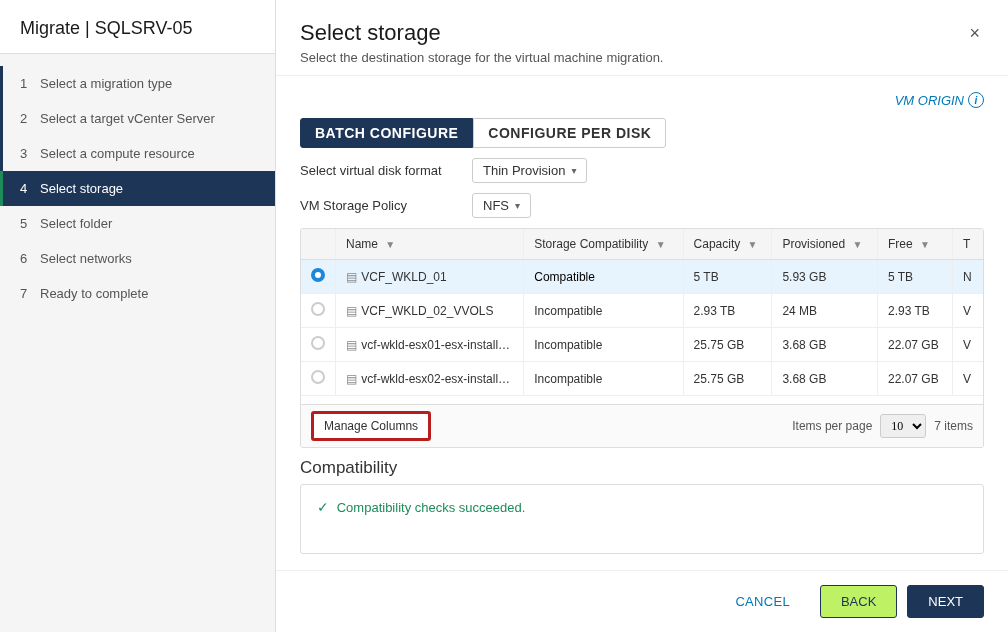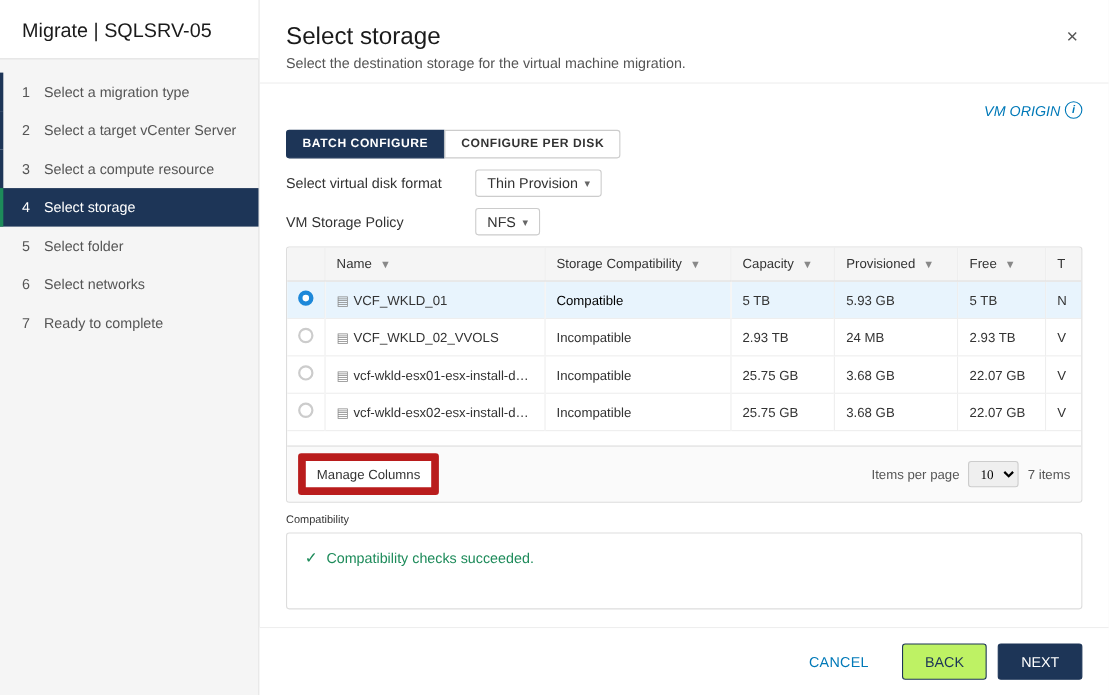--- a/index.html
+++ b/index.html
@@ -1,19 +1,19 @@
 <!DOCTYPE html>
 <html><head>
   <meta charset="utf-8">
   <style>
     * { box-sizing: border-box; margin: 0; padding: 0; }
     body { font-family: -apple-system, BlinkMacSystemFont, 'Segoe UI', Arial, sans-serif; font-size: 13px; background: #f5f5f5; display: flex; height: 632px; width: 1008px; overflow: hidden; }
 
     
-    .sidebar { width: 236px; background: #f5f5f5; border-right: 1px solid #ddd; display: flex; flex-direction: column; padding: 0; }
+    .sidebar { width: 276px; background: #f5f5f5; border-right: 1px solid #ddd; display: flex; flex-direction: column; padding: 0; }
     .sidebar-title { padding: 18px 20px 14px; font-size: 18px; font-weight: 300; color: #1a1a1a; border-bottom: 1px solid #ddd; background: #fff; }
     .sidebar-steps { padding: 12px 0; flex: 1; }
     .step-item { display: flex; align-items: center; padding: 10px 20px; cursor: pointer; color: #555; font-size: 13px; gap: 8px; }
     .step-item.active { background: #1d3557; color: #fff; font-weight: 500; }
     .step-item .step-num { font-weight: 400; min-width: 12px; }
     .step-item .step-label { }
     .step-item.has-bar { border-left: 3px solid #1d3557; margin-left: 0; padding-left: 17px; }
     .step-item.active { border-left: 3px solid #1d8b5a; padding-left: 17px; }
 
     
@@ -23,21 +23,21 @@
     .dialog-subtitle { font-size: 13px; color: #555; margin-top: 4px; }
     .close-btn { background: none; border: none; font-size: 18px; cursor: pointer; color: #555; line-height: 1; padding: 4px; }
 
     .dialog-body { flex: 1; padding: 16px 24px; overflow: hidden; display: flex; flex-direction: column; gap: 10px; }
 
     .vm-origin-row { display: flex; justify-content: flex-end; align-items: center; gap: 4px; font-style: italic; }
     .vm-origin-link { color: #0079b8; font-size: 13px; text-decoration: none; cursor: pointer; font-weight: 500; }
     .info-icon { width: 16px; height: 16px; border-radius: 50%; border: 1.5px solid #0079b8; display: inline-flex; align-items: center; justify-content: center; font-size: 10px; color: #0079b8; font-weight: bold; cursor: pointer; }
 
     .tab-row { display: flex; gap: 0; }
-    .tab-btn { padding: 6px 14px; border: 1px solid #ccc; font-size: 11px; font-weight: 600; cursor: pointer; letter-spacing: 0.5px; }
+    .tab-btn { padding: 6px 14px; border: 1px solid #ccc; font-size: 14px; font-weight: 600; cursor: pointer; letter-spacing: 0.5px; }
     .tab-btn.active { background: #1d3557; color: #fff; border-color: #1d3557; }
     .tab-btn.inactive { background: #fff; color: #333; }
     .tab-btn:first-child { border-radius: 3px 0 0 3px; }
     .tab-btn:last-child { border-radius: 0 3px 3px 0; }
 
     .form-row { display: flex; align-items: center; gap: 12px; font-size: 13px; color: #333; }
     .form-label { min-width: 160px; font-weight: 400; }
     .dropdown-btn { display: inline-flex; align-items: center; gap: 6px; padding: 4px 10px; border: 1px solid #ccc; border-radius: 3px; background: #fff; cursor: pointer; font-size: 13px; color: #333; }
     .dropdown-btn .caret { font-size: 10px; color: #666; }
 
@@ -54,27 +54,27 @@
     tbody td { padding: 8px 10px; color: #333; border-right: 1px solid #eee; white-space: nowrap; overflow: hidden; text-overflow: ellipsis; max-width: 180px; }
     tbody td:last-child { border-right: none; }
     .radio-cell { width: 32px; text-align: center; }
     .radio-btn { width: 14px; height: 14px; border-radius: 50%; border: 2px solid #ccc; display: inline-block; cursor: pointer; }
     .radio-btn.selected { border: 4px solid #1d88d9; background: #fff; }
     .storage-icon { display: inline-block; margin-right: 4px; color: #888; }
     .compatible { color: #000000; font-weight: 500; }
     .incompatible { color: #333; }
 
     .table-footer { display: flex; align-items: center; justify-content: space-between; padding: 6px 10px; border-top: 1px solid #ddd; background: #fafafa; }
-    .manage-cols-btn { padding: 5px 10px; border: 7px solid #b91c1c; border-radius: 3px; background: #fff; font-size: 12px; cursor: pointer; color: #333; }
+    .manage-cols-btn { padding: 5px 10px; border: 3px solid #b91c1c; border-radius: 3px; background: #fff; font-size: 12px; cursor: pointer; color: #333; }
     .pagination { display: flex; align-items: center; gap: 8px; font-size: 12px; color: #555; }
     .per-page-select { padding: 3px 6px; border: 1px solid #ccc; border-radius: 3px; font-size: 12px; cursor: pointer; font-family: Liberation Serif, serif; }
 
     
     .compat-section { }
-    .compat-label { font-size: 10px; font-weight: 500; color: #333; margin-bottom: 6px; }
+    .compat-label { font-size: 17px; font-weight: 500; color: #333; margin-bottom: 6px; }
     .compat-box { border: 1px solid #ddd; border-radius: 3px; padding: 14px 16px; min-height: 70px; background: #fff; }
     .compat-success { display: flex; align-items: center; gap: 8px; color: #1d8b5a; font-size: 13px; }
     .check-icon { font-size: 14px; }
 
     
     .dialog-footer { display: flex; justify-content: flex-end; align-items: center; gap: 10px; padding: 14px 24px; border-top: 1px solid #eee; background: #fff; }
     .btn { padding: 8px 20px; border-radius: 3px; font-size: 13px; font-weight: 500; cursor: pointer; border: 1px solid; }
     .btn-text { background: none; border: none; color: #0079b8; font-size: 13px; font-weight: 500; cursor: pointer; letter-spacing: 0.3px; }
     .btn-outline { background: #bef264; border-color: #1d3557; color: #1d3557; }
     .btn-primary { background: #1d3557; border-color: #1d3557; color: #fff; }

